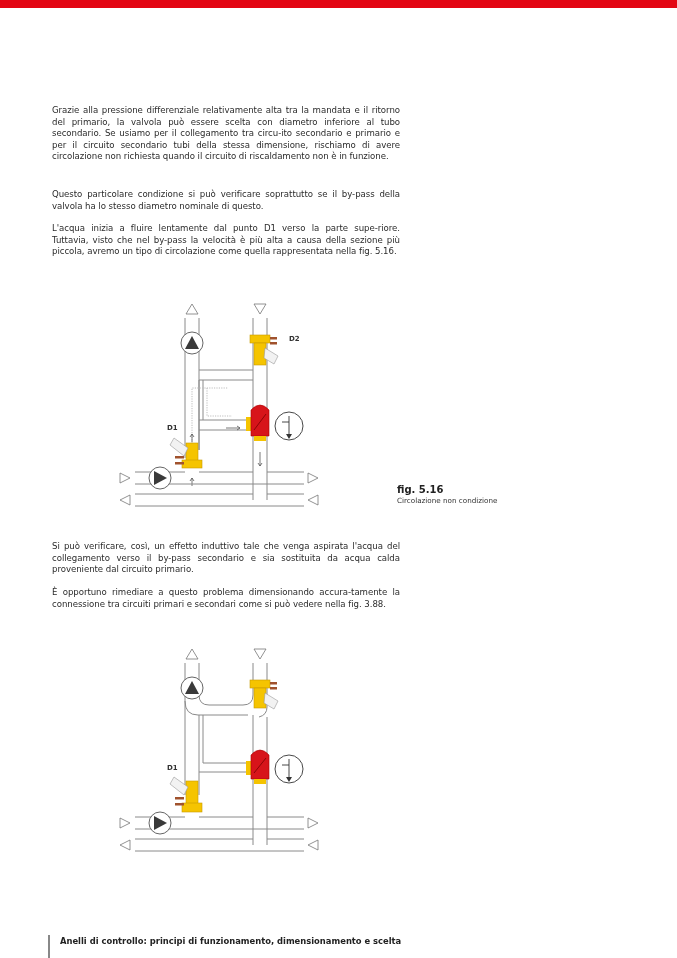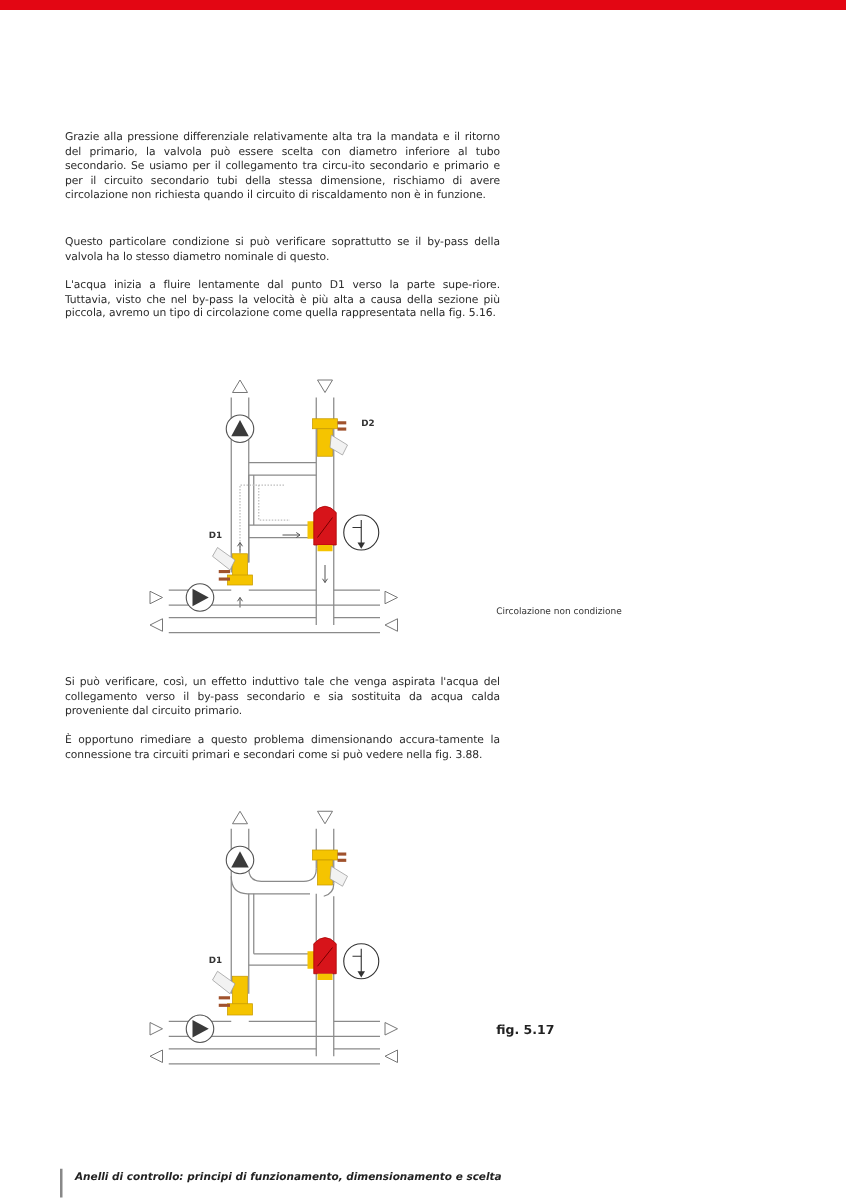--- a/index.html
+++ b/index.html
@@ -6,21 +6,21 @@
   body { width:677px; height:958px; position:relative; overflow:hidden;
          font-family:"DejaVu Sans", sans-serif; color:#2b2b2b; }
   .topbar { position:absolute; left:0; top:0; width:677px; height:8px; }
   .para { position:absolute; left:48px; width:348px; font-size:8.6px; line-height:11.6px;
           text-align:justify; margin:4px; letter-spacing:-0.05px; }
   .fig { position:absolute; left:108px; width:230px; }
   .caption { position:absolute; left:397px; width:240px; }
   .cap-title { font-size:10px; font-weight:bold; color:#222; line-height:12px; }
   .cap-text { font-size:7.2px; line-height:9.4px; color:#333; }
   .footer-rule { position:absolute; left:48px; top:935px; width:1.5px; height:23px; background:#888; }
-  .footer-text { position:absolute; left:60px; top:936px; font-size:8.4px; font-weight:bold; color:#222;font-style:italic; }
+  .footer-text { position:absolute; left:60px; top:936px; font-size:8.4px; font-weight:bold; color:#222; }
   svg text { font-family:"DejaVu Sans", sans-serif; }
 </style>
 </head>
 <body>
 
 <div class="topbar" style="background:#e30613;"></div>
 
 <p class="para" style="top:101px;">Grazie alla pressione differenziale relativamente alta tra la mandata e il ritorno del primario, la valvola può essere scelta con diametro inferiore al tubo secondario. Se usiamo per il collegamento tra circu-ito secondario e primario e per il circuito secondario tubi della stessa dimensione, rischiamo di avere circolazione non richiesta quando il circuito di riscaldamento non è in funzione.</p>
 <p class="para" style="top:185px;">Questo particolare condizione si può verificare soprattutto se il by-pass della valvola ha lo stesso diametro nominale di questo.</p>
 <p class="para" style="top:219px;">L'acqua inizia a fluire lentamente dal punto D1 verso la parte supe-riore. Tuttavia, visto che nel by-pass la velocità è più alta a causa della sezione più piccola, avremo un tipo di circolazione come quella rappresentata nella fig. 5.16.</p>
@@ -119,20 +119,21 @@
     <circle cx="52" cy="178" r="11" fill="#fff" stroke="#555" stroke-width="0.9"></circle>
     <polygon points="46,171 59,178 46,185" fill="#3a3a3a"></polygon>
   </g>
   <polygon points="12,173 22,178 12,183" fill="#fff" stroke="#777" stroke-width="0.8"></polygon>
   <polygon points="200,173 210,178 200,183" fill="#fff" stroke="#777" stroke-width="0.8"></polygon>
   <polygon points="22,195 12,200 22,205" fill="#fff" stroke="#777" stroke-width="0.8"></polygon>
   <polygon points="210,195 200,200 210,205" fill="#fff" stroke="#777" stroke-width="0.8"></polygon>
 </svg>
 
 <div class="caption" style="top:484px;">
+  <div class="cap-title">fig. 5.16</div>
   <div class="cap-text">Circolazione non condizione</div>
 </div>
 
 <p class="para" style="top:537px;">Si può verificare, così, un effetto induttivo tale che venga aspirata l'acqua del collegamento verso il by-pass secondario e sia sostituita da acqua calda proveniente dal circuito primario.</p>
 <p class="para" style="top:583px;">È opportuno rimediare a questo problema dimensionando accura-tamente la connessione tra circuiti primari e secondari come si può vedere nella fig. 3.88.</p>
 
 <svg class="fig" style="top:645px;" width="230" height="210" viewBox="0 0 230 210">
   <polygon points="78,14 84,4 90,14" fill="#fff" stroke="#777" stroke-width="0.8"></polygon>
   <polygon points="146,4 158,4 152,14" fill="#fff" stroke="#777" stroke-width="0.8"></polygon>
   <g stroke="#8a8a8a" stroke-width="1" fill="none">
@@ -199,17 +200,16 @@
     <circle cx="52" cy="178" r="11" fill="#fff" stroke="#555" stroke-width="0.9"></circle>
     <polygon points="46,171 59,178 46,185" fill="#3a3a3a"></polygon>
   </g>
   <polygon points="12,173 22,178 12,183" fill="#fff" stroke="#777" stroke-width="0.8"></polygon>
   <polygon points="200,173 210,178 200,183" fill="#fff" stroke="#777" stroke-width="0.8"></polygon>
   <polygon points="22,195 12,200 22,205" fill="#fff" stroke="#777" stroke-width="0.8"></polygon>
   <polygon points="210,195 200,200 210,205" fill="#fff" stroke="#777" stroke-width="0.8"></polygon>
 </svg>
 
 <div class="caption" style="top:819px;">
-  <div class="cap-title">fig. 5.17</div>
 </div>
 
 <div class="footer-rule"></div>
 <div class="footer-text">Anelli di controllo: principi di funzionamento, dimensionamento e scelta</div>
 
 </body></html>

